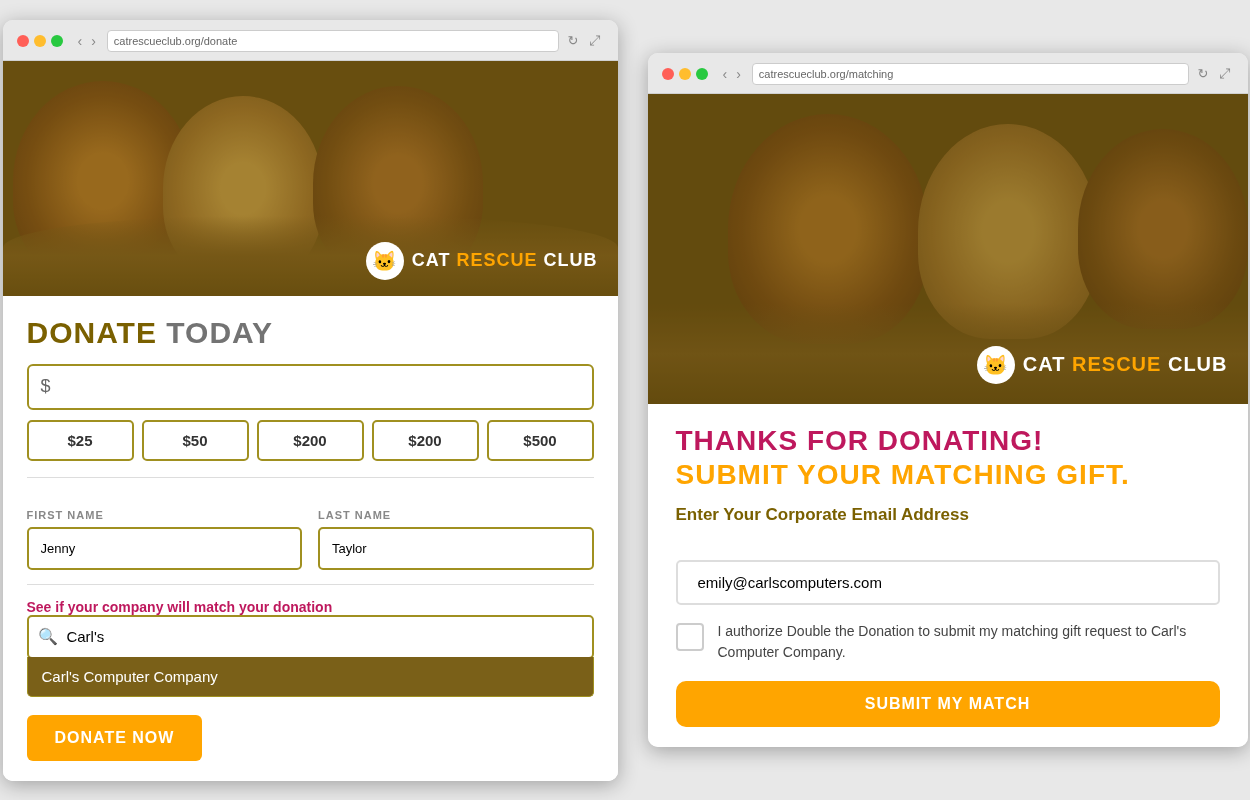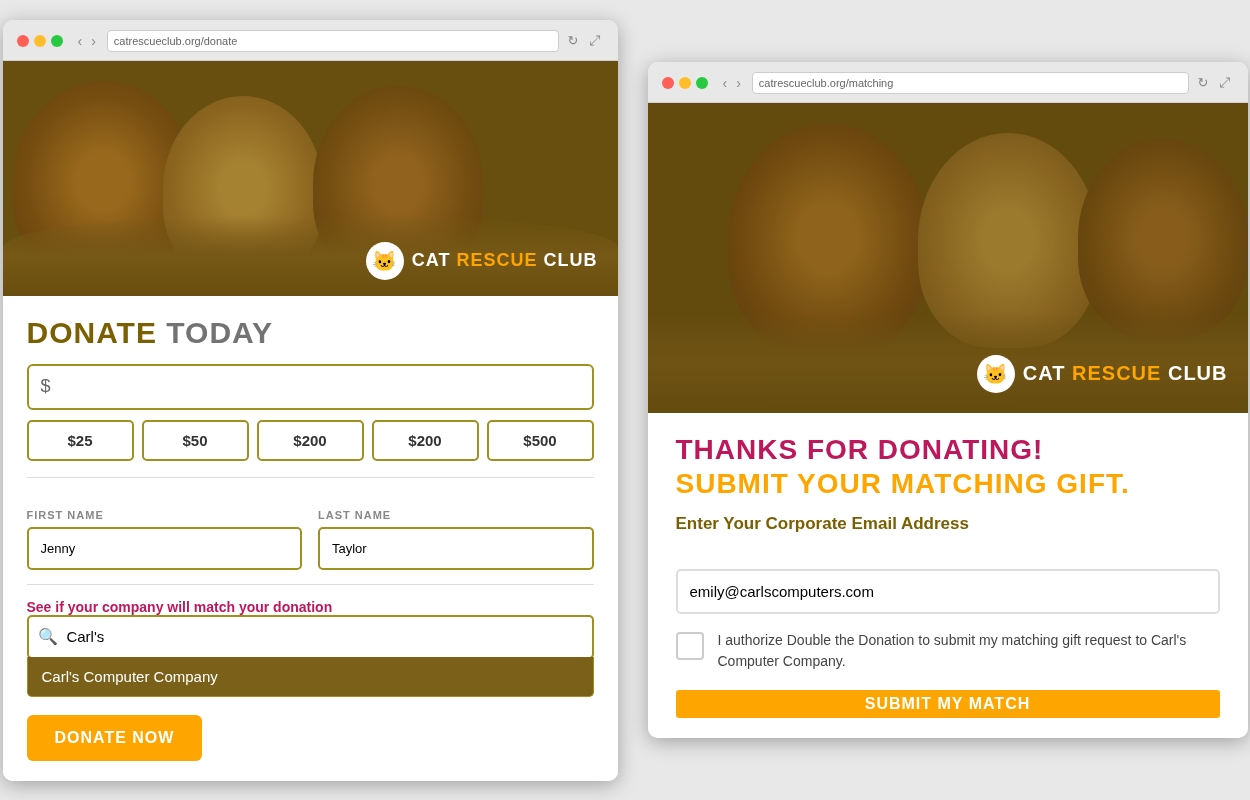--- a/index.html
+++ b/index.html
@@ -453,21 +453,21 @@
 
     .corp-email-label {
       font-size: 17px;
       font-weight: bold;
       color: #7a6000;
     }
 
     .email-input-wrap {
       border: 2px solid #ddd;
       border-radius: 5px;
-      padding: 12px 12px;
+      padding: 12px 20px;
       font-size: 15px;
       color: #555;
       display: flex;
       align-items: center;
       margin-bottom: 16px;
       background: white;
       margin-top: 35px;
     }
 
     .email-input-field {
@@ -497,22 +497,22 @@
     .auth-text {
       font-size: 14px;
       color: #444;
       line-height: 1.5;
     }
 
     .submit-match-btn {
       background: #FFA500;
       color: white;
       border: none;
-      border-radius: 3px;
-      padding: 5px 28px;
+      border-radius: 10px;
+      padding: 14px 28px;
       font-size: 16px;
       font-weight: 900;
       text-transform: uppercase;
       cursor: pointer;
       letter-spacing: 1px;
       width: 100%;
     }
   </style>
 </head>
 <body>

